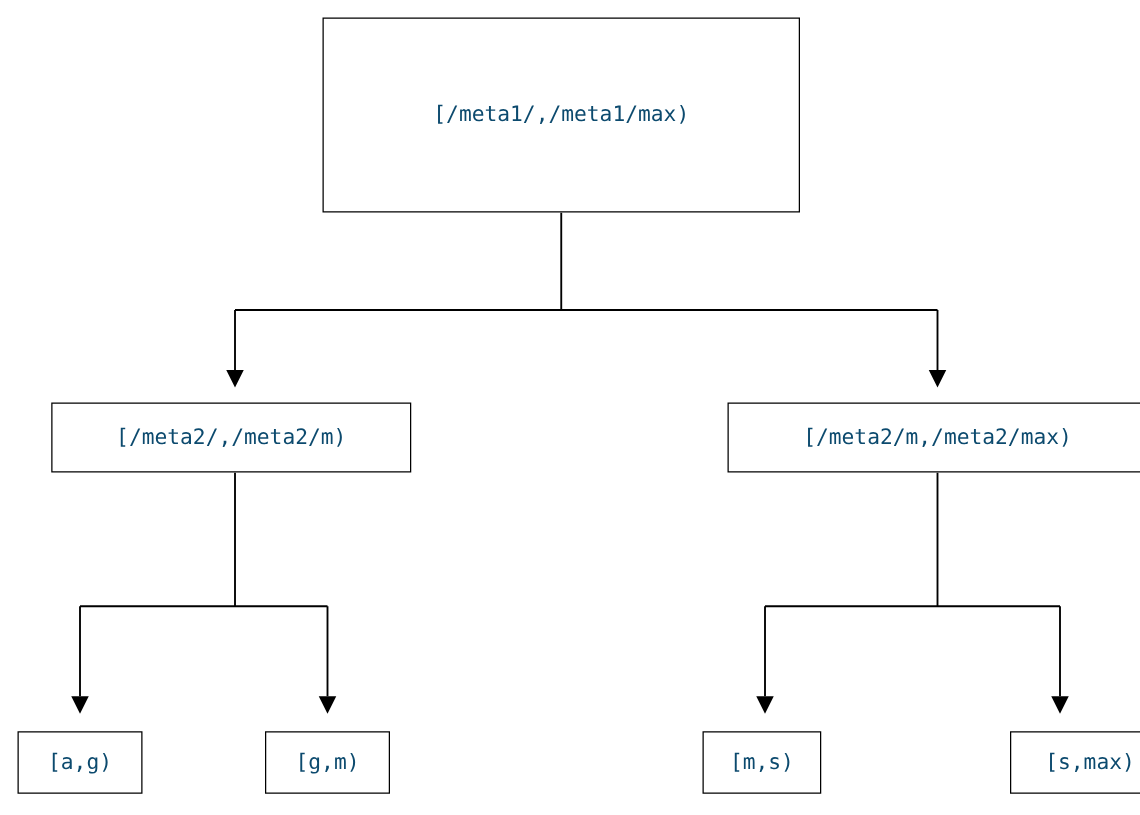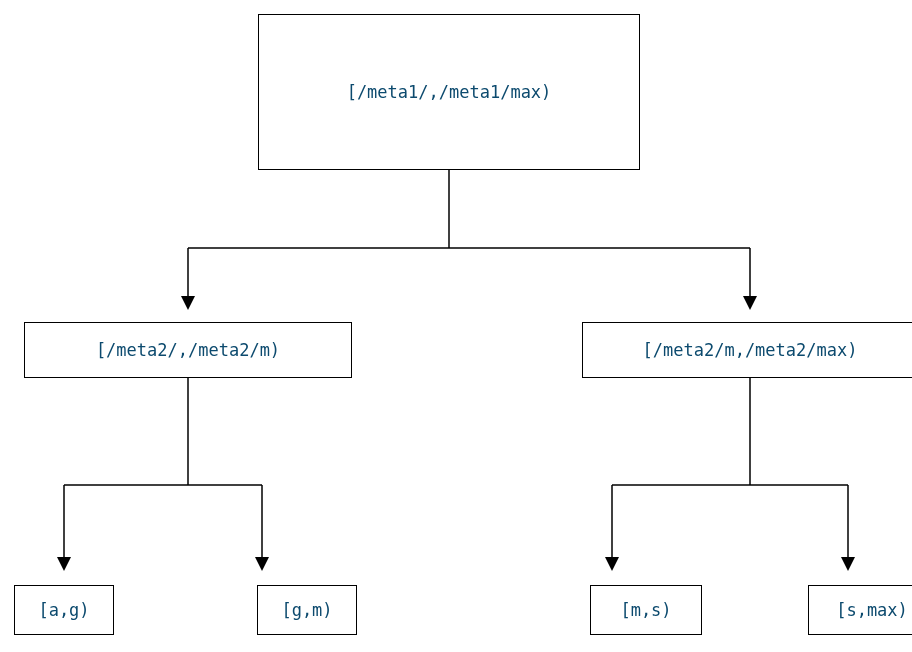--- a/index.html
+++ b/index.html
@@ -31,26 +31,26 @@
     display: flex;
     align-items: center;
     justify-content: center;
     font-size: 17px;
     color: #0c4a6e;
     white-space: nowrap;
   }
   
   .node-root   { left: 258px; top: 14px;  width: 382px; height: 156px; }
   
-  .node-l2a    { left: 24px;  top: 322px; width: 328px; height: 56px; }
+  .node-l2a    { left: 41px;  top: 322px; width: 288px; height: 56px; }
   .node-l2b    { left: 582px; top: 322px; width: 336px; height: 56px; }
   
   .node-leaf0  { left: 14px;  top: 585px; width: 100px; height: 50px; justify-content: center; }
-  .node-leaf1  { left: 212px; top: 585px; width: 100px; height: 50px; margin-left: 45px; }
-  .node-leaf2  { left: 590px; top: 585px; width: 112px; height: 50px; }
+  .node-leaf1  { left: 212px; top: 585px; width: 100px; height: 50px; }
+  .node-leaf2  { left: 562px; top: 585px; width: 95px; height: 50px; }
   .node-leaf3  { left: 808px; top: 585px; width: 128px; height: 50px; }
 </style>
 </head>
 <body>
 
 <div class="canvas">
 
   <svg class="connectors" viewBox="0 0 912 652" xmlns="http://www.w3.org/2000/svg">
 
     <path d="M449 170 V248" stroke="#000" stroke-width="1.5" fill="none"></path>

